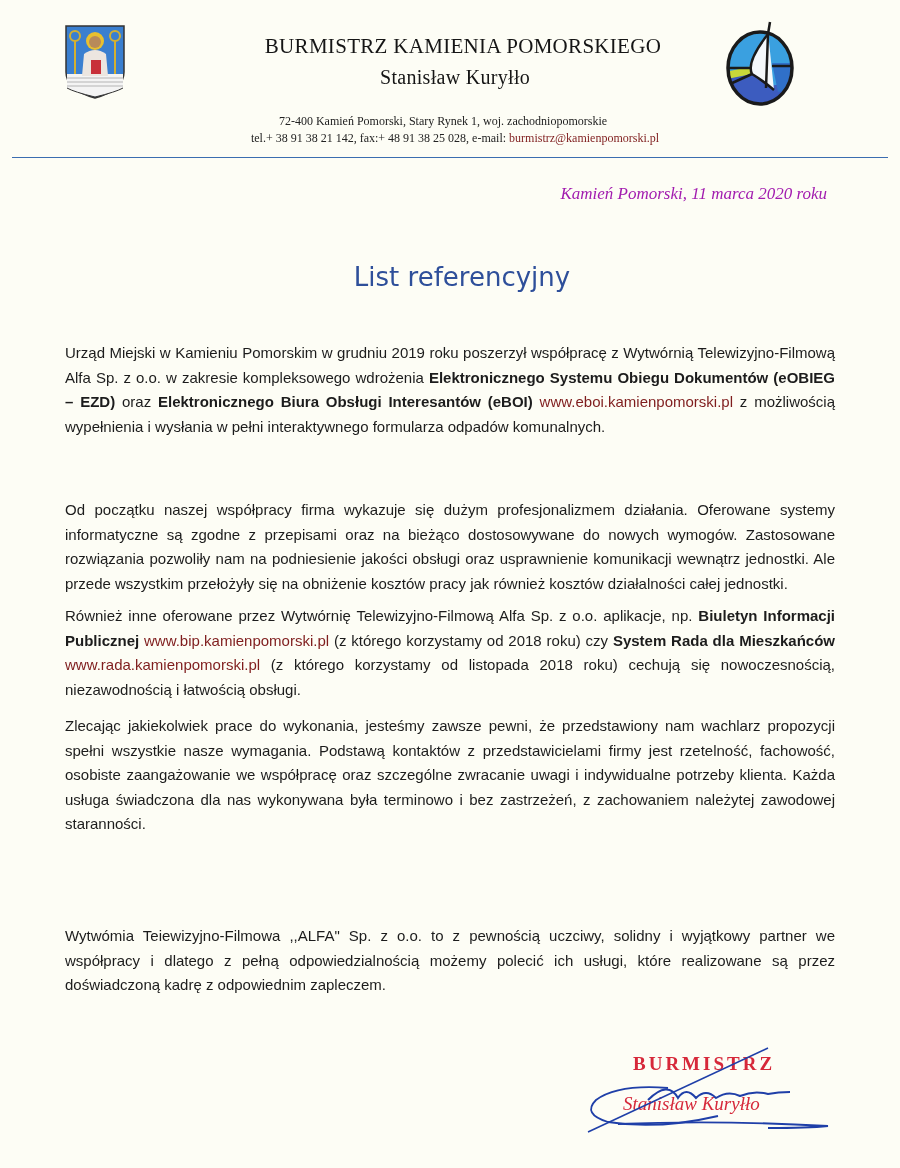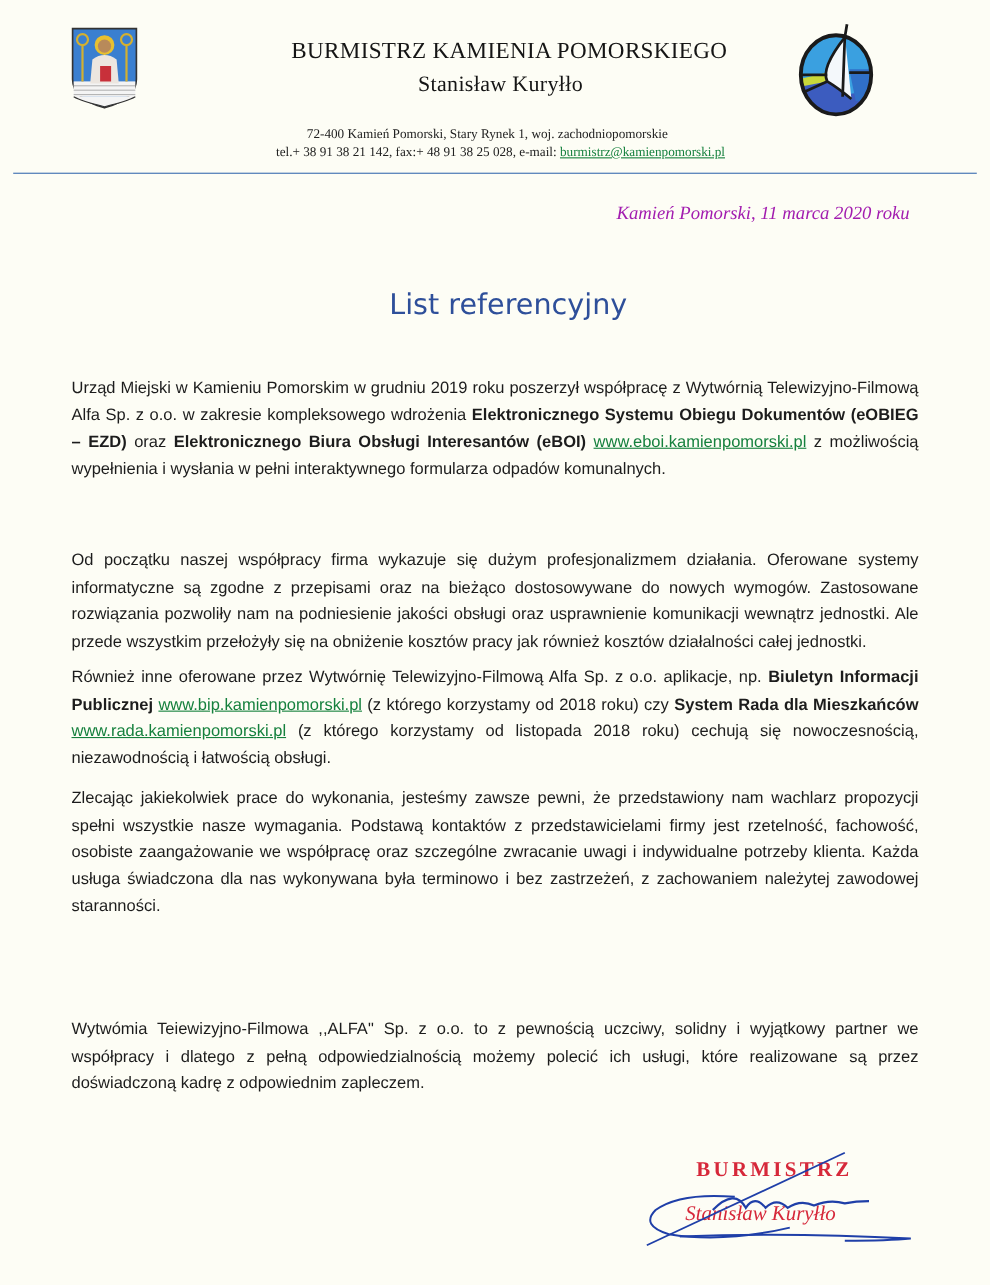--- a/index.html
+++ b/index.html
@@ -27,21 +27,21 @@
   .header-addr {
     position: absolute; left: 0; width: 804px; top: 114px; text-align: center;
     font-family: "Liberation Serif", "DejaVu Serif", serif; font-size: 12px; color: #222;
     padding-left: 10px; box-sizing: border-box; margin-left: 36px;
   }
   .header-contact {
     position: absolute; left: 0; width: 900px; top: 131px; text-align: center;
     font-family: "Liberation Serif", "DejaVu Serif", serif; font-size: 12px; color: #222;
     padding-left: 10px; box-sizing: border-box;
   }
-  .link { color: #15803d; text-decoration: underline; }
+  .link { color: #7f1d1d; }
   .rule {
     position: absolute; left: 12px; width: 876px; top: 157px; height: 1px;
     background: #3b6db0;
   }
   .date {
     position: absolute; right: 73px; top: 184px;
     font-family: "Liberation Serif", "DejaVu Serif", serif; font-style: italic;
     font-size: 17px; color: #a21caf;
   }
   .title {

